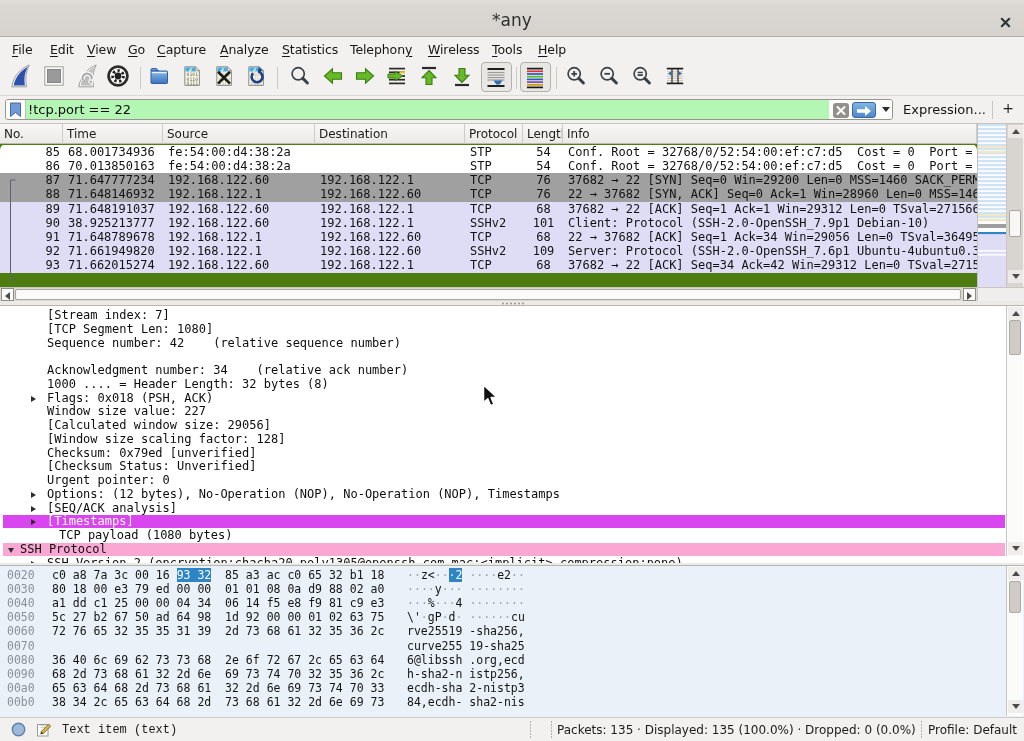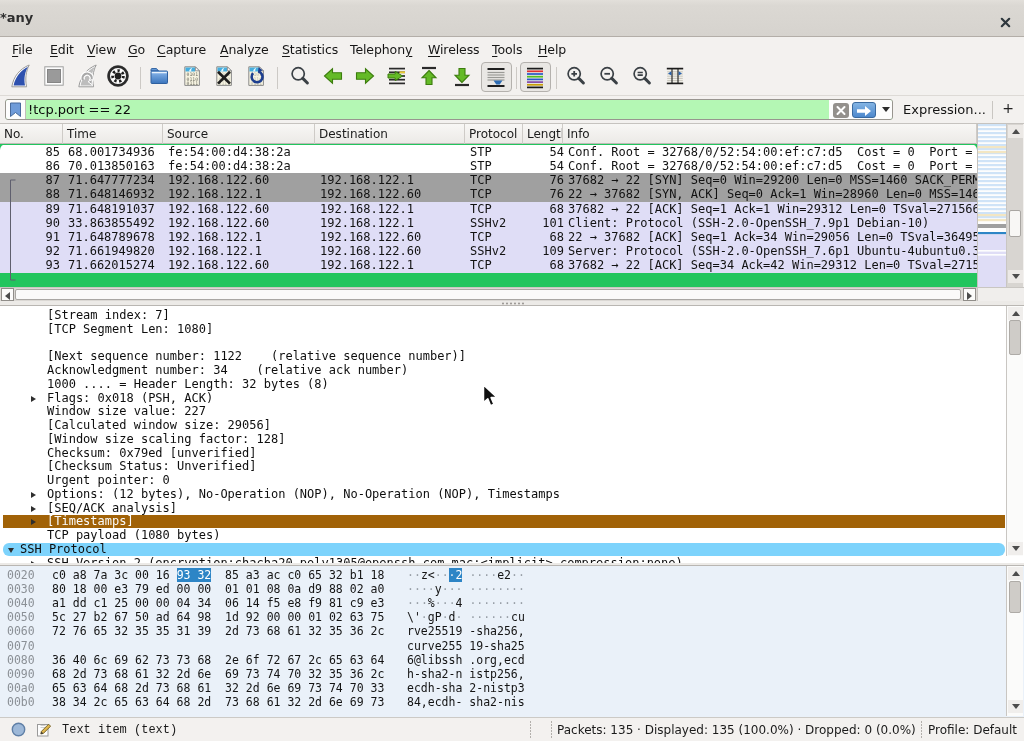--- a/index.html
+++ b/index.html
@@ -4,22 +4,22 @@
 <style>
   * { margin:0; padding:0; box-sizing:border-box; }
   html,body { width:1024px; height:741px; overflow:hidden; }
   body { font-family:"DejaVu Sans", sans-serif; position:relative; background:#f3f1ef; }
   #win { position:absolute; left:0; top:0; width:1024px; height:741px; }
 
   
   #titlebar { position:absolute; left:0; top:0; width:1024px; height:37px;
     background:linear-gradient(#e2dfda 0%, #dbd8d3 15%, #d6d3ce 100%);
     border-bottom:1px solid #b3aea8; }
-  #titlebar .title { position:absolute; left:0; right:0; top:10px; text-align:left;
-    font-size:13px; font-weight:bold; color:#2e2e2e; }
+  #titlebar .title { position:absolute; left:0; right:0; top:10px; text-align:center;
+    font-size:17px; font-weight:normal; color:#2e2e2e; }
   #closebtn { position:absolute; right:13px; top:13px; width:11px; height:11px; }
 
   
   #menubar { position:absolute; left:0; top:37px; width:1024px; height:23px;
     background:#f3f1ef; }
   .menuitem { position:absolute; top:3px; font-size:12.5px; color:#161616; padding:2px 0; letter-spacing:-0.1px; }
   .menuitem u { text-decoration:underline; text-underline-offset:2px; }
 
   
   #toolbar { position:absolute; left:0; top:60px; width:1024px; height:36px;
@@ -45,39 +45,39 @@
     background:#93908c; border-radius:3px; }
   #fapply { position:absolute; left:846px; top:1.5px; width:24px; height:16px;
     background:linear-gradient(#83b4e4,#4e88cc); border:1px solid #39699f; border-radius:3px; }
   #fcaret { position:absolute; left:876px; top:7px; width:0; height:0;
     border-left:4px solid transparent; border-right:4px solid transparent; border-top:5px solid #2b2b2b; }
   #fexpr { position:absolute; left:903px; top:6px; font-size:13px; color:#141414; }
   #fsep { position:absolute; left:992px; top:5px; width:1px; height:18px; background:#c9c6c2; }
   #fplus { position:absolute; left:1000px; top:4px; font-size:14px; color:#222; width:16px; text-align:center; }
 
   
-  #plist { position:absolute; left:0; top:124px; width:1016px; height:177px; background:#22c55e; }
+  #plist { position:absolute; left:0; top:124px; width:1016px; height:177px; background:#4d7c0f; }
   #plhead { position:absolute; left:0; top:0; width:977px; height:20px;
     background:linear-gradient(#f8f7f5,#eceae7); border-bottom:1px solid #bdbab6; }
   .hcol { position:absolute; top:0; height:20px; font-size:12px; color:#1c1c1c;
     padding:3px 0 0 4px; border-right:1px solid #cecbc7; overflow:hidden; }
   #plrows { position:absolute; left:0; top:20px; width:977px; height:143px; overflow:hidden;border-radius:6px; }
   .prow { position:absolute; left:0; width:977px; height:14.2px;
     font-family:"DejaVu Sans Mono", monospace; font-size:12px; white-space:pre; }
   .prow span { position:absolute; top:0; height:14.2px; line-height:14px; overflow:hidden; }
   .prow.stp { background:#fff; color:#121212; }
   .prow.syn { background:#a0a0a0; color:#121212; }
   .prow.tcp { background:#dfddf6; color:#121212; }
   .prow.sel { background:#2d85c6; color:#fbfbfb; }
   .c-no { left:0; width:60px; text-align:right; }
   .c-time { left:68px; width:95px; }
   .c-src { left:168px; width:147px; }
   .c-dst { left:320px; width:145px; }
   .c-proto { left:470px; width:53px; }
-  .c-len { left:523px; width:41px; text-align:right; }
+  .c-len { left:523px; width:41px; text-align:center; }
   .c-info { left:568px; width:409px; }
   #convline { position:absolute; pointer-events:none; }
 
   
   #minimap { position:absolute; left:977px; top:0px; width:29px; height:163px;
     border-left:1px solid #c5c2be; background:#fdfdfd; }
   
   .vscroll { position:absolute; width:17px; background:#fbfbfa; border-left:1px solid #c9c6c2; }
   #plvscroll { background:#d8d5d1; }
   #plvscroll .sb-thumb { background:#f8f7f5; border:1px solid #a9a6a2; }
@@ -105,22 +105,22 @@
 
   
   .splitter { position:absolute; left:0; width:1024px; background:#eceae7; }
   .grip { position:absolute; left:501px; top:1px; width:24px; height:3px; }
 
   
   #details { position:absolute; left:0; top:305px; width:1024px; height:257.5px;
     background:#fff; overflow:hidden; border-top:1px solid #b9b6b2; }
   .drow { position:absolute; left:3px; width:1002px; height:13.2px; line-height:13.4px;
     font-family:"DejaVu Sans Mono", monospace; font-size:12px; color:#0e0e0e; white-space:pre; }
-  .drow.shaded { background:#7dd3fc;border-radius:6px; }
-  .drow.sel { background:#a16207; color:#fafafa; }
+  .drow.shaded { background:#f9a8d4; }
+  .drow.sel { background:#d946ef; color:#fafafa; }
   .drow .txt { position:absolute; top:0px; }
   .dexp { position:absolute; top:4px; width:0; height:0;
     border-top:3.5px solid transparent; border-bottom:3.5px solid transparent; border-left:5px solid #2e2e2e; }
   .dexp.open { border-left:3.5px solid transparent; border-right:3.5px solid transparent;
     border-top:5px solid #2e2e2e; border-bottom:none; top:5px; }
   #dvscroll { left:1006px; top:306px; height:250px; position:absolute; }
 
   
   #hexpane { position:absolute; left:0; top:565px; width:1024px; height:152px;
     background:#eaf1f9; border-top:1px solid #b9b6b2; overflow:hidden; }
@@ -368,21 +368,21 @@
         <div class="hcol" style="left: 465px; width: 58px;">Protocol</div>
         <div class="hcol" style="left: 523px; width: 40px;">Length</div>
         <div class="hcol" style="left: 563px; width: 414px;">Info</div>
       </div>
     <div id="plrows">
         <div class="prow stp" style="top: 0.8px;"><span class="c-no">85</span><span class="c-time">68.001734936</span><span class="c-src">fe:54:00:d4:38:2a</span><span class="c-dst"></span><span class="c-proto">STP</span><span class="c-len">54</span><span class="c-info">Conf. Root = 32768/0/52:54:00:ef:c7:d5  Cost = 0  Port = 0x8001</span></div>
         <div class="prow stp" style="top: 15px;"><span class="c-no">86</span><span class="c-time">70.013850163</span><span class="c-src">fe:54:00:d4:38:2a</span><span class="c-dst"></span><span class="c-proto">STP</span><span class="c-len">54</span><span class="c-info">Conf. Root = 32768/0/52:54:00:ef:c7:d5  Cost = 0  Port = 0x8001</span></div>
         <div class="prow syn" style="top: 29.2px;"><span class="c-no">87</span><span class="c-time">71.647777234</span><span class="c-src">192.168.122.60</span><span class="c-dst">192.168.122.1</span><span class="c-proto">TCP</span><span class="c-len">76</span><span class="c-info">37682 → 22 [SYN] Seq=0 Win=29200 Len=0 MSS=1460 SACK_PERM=1 TSval=2715663283 TSecr=0 WS=128</span></div>
         <div class="prow syn" style="top: 43.4px;"><span class="c-no">88</span><span class="c-time">71.648146932</span><span class="c-src">192.168.122.1</span><span class="c-dst">192.168.122.60</span><span class="c-proto">TCP</span><span class="c-len">76</span><span class="c-info">22 → 37682 [SYN, ACK] Seq=0 Ack=1 Win=28960 Len=0 MSS=1460 SACK_PERM=1 TSval=3649554236 TSecr=2715663283 WS=128</span></div>
         <div class="prow tcp" style="top: 57.6px;"><span class="c-no">89</span><span class="c-time">71.648191037</span><span class="c-src">192.168.122.60</span><span class="c-dst">192.168.122.1</span><span class="c-proto">TCP</span><span class="c-len">68</span><span class="c-info">37682 → 22 [ACK] Seq=1 Ack=1 Win=29312 Len=0 TSval=2715663283 TSecr=3649554236</span></div>
-        <div class="prow tcp" style="top: 71.8px;"><span class="c-no">90</span><span class="c-time">33.863855492</span><span class="c-src">192.168.122.60</span><span class="c-dst">192.168.122.1</span><span class="c-proto">SSHv2</span><span class="c-len">101</span><span class="c-info">Client: Protocol (SSH-2.0-OpenSSH_7.9p1 Debian-10)</span></div>
+        <div class="prow tcp" style="top: 71.8px;"><span class="c-no">90</span><span class="c-time">38.925213777</span><span class="c-src">192.168.122.60</span><span class="c-dst">192.168.122.1</span><span class="c-proto">SSHv2</span><span class="c-len">101</span><span class="c-info">Client: Protocol (SSH-2.0-OpenSSH_7.9p1 Debian-10)</span></div>
         <div class="prow tcp" style="top: 86px;"><span class="c-no">91</span><span class="c-time">71.648789678</span><span class="c-src">192.168.122.1</span><span class="c-dst">192.168.122.60</span><span class="c-proto">TCP</span><span class="c-len">68</span><span class="c-info">22 → 37682 [ACK] Seq=1 Ack=34 Win=29056 Len=0 TSval=3649554237 TSecr=2715663283</span></div>
         <div class="prow tcp" style="top: 100.2px;"><span class="c-no">92</span><span class="c-time">71.661949820</span><span class="c-src">192.168.122.1</span><span class="c-dst">192.168.122.60</span><span class="c-proto">SSHv2</span><span class="c-len">109</span><span class="c-info">Server: Protocol (SSH-2.0-OpenSSH_7.6p1 Ubuntu-4ubuntu0.3)</span></div>
         <div class="prow tcp" style="top: 114.4px;"><span class="c-no">93</span><span class="c-time">71.662015274</span><span class="c-src">192.168.122.60</span><span class="c-dst">192.168.122.1</span><span class="c-proto">TCP</span><span class="c-len">68</span><span class="c-info">37682 → 22 [ACK] Seq=34 Ack=42 Win=29312 Len=0 TSval=2715663297 TSecr=3649554250</span></div>
         <div class="prow sel" style="top: 128.6px; margin-top: 32px;"><span class="c-no">94</span><span class="c-time">71.663856741</span><span class="c-src">192.168.122.1</span><span class="c-dst">192.168.122.60</span><span class="c-proto">SSHv2</span><span class="c-len">1148</span></div>
       </div>
     <svg id="convline" width="20" height="143" style="left: 0px; top: 20px; position: absolute;">
         <path d="M10.5,36 h5 M10.5,36 V136 h5" stroke="#5f5f6e" fill="none"></path>
       </svg>
     <div id="minimap">
       <svg id="minimapsvg" width="28" height="163">
@@ -451,34 +451,34 @@
         <circle cx="10" cy="1.5" r="0.9" fill="#8d8a86"></circle>
         <circle cx="14" cy="1.5" r="0.9" fill="#8d8a86"></circle>
         <circle cx="18" cy="1.5" r="0.9" fill="#8d8a86"></circle>
         <circle cx="22" cy="1.5" r="0.9" fill="#8d8a86"></circle>
       </svg>
     </div>
 
   <div id="details">
       <div class="drow" style="top: 3px;"><span class="txt" style="left:44px">[Stream index: 7]</span></div>
       <div class="drow" style="top: 16.75px;"><span class="txt" style="left:44px">[TCP Segment Len: 1080]</span></div>
-      <div class="drow" style="top: 44.25px;"><span class="txt" style="left:44px">[Next sequence number: 1122    (relative sequence number)]</span></div>
+      <div class="drow" style="top: 30.5px;"><span class="txt" style="left:44px">Sequence number: 42    (relative sequence number)</span></div>
       <div class="drow" style="top: 58px;"><span class="txt" style="left:44px">Acknowledgment number: 34    (relative ack number)</span></div>
       <div class="drow" style="top: 71.75px;"><span class="txt" style="left:44px">1000 .... = Header Length: 32 bytes (8)</span></div>
       <div class="drow" style="top: 85.5px;"><span class="dexp " style="left:28px"></span><span class="txt" style="left:44px">Flags: 0x018 (PSH, ACK)</span></div>
       <div class="drow" style="top: 99.25px;"><span class="txt" style="left:44px">Window size value: 227</span></div>
       <div class="drow" style="top: 113px;"><span class="txt" style="left:44px">[Calculated window size: 29056]</span></div>
       <div class="drow" style="top: 126.75px;"><span class="txt" style="left:44px">[Window size scaling factor: 128]</span></div>
       <div class="drow" style="top: 140.5px;"><span class="txt" style="left:44px">Checksum: 0x79ed [unverified]</span></div>
       <div class="drow" style="top: 154.25px;"><span class="txt" style="left:44px">[Checksum Status: Unverified]</span></div>
       <div class="drow" style="top: 168px;"><span class="txt" style="left:44px">Urgent pointer: 0</span></div>
       <div class="drow" style="top: 181.75px;"><span class="dexp " style="left:28px"></span><span class="txt" style="left:44px">Options: (12 bytes), No-Operation (NOP), No-Operation (NOP), Timestamps</span></div>
       <div class="drow" style="top: 195.5px;"><span class="dexp " style="left:28px"></span><span class="txt" style="left:44px">[SEQ/ACK analysis]</span></div>
       <div class="drow sel" style="top: 209.25px;"><span class="dexp " style="left:28px"></span><span class="txt" style="left:44px">[Timestamps]</span></div>
-      <div class="drow" style="top: 223px;"><span class="txt" style="left:44px">TCP payload (1080 bytes)</span></div>
+      <div class="drow" style="top: 223px;"><span class="txt" style="left:56px">TCP payload (1080 bytes)</span></div>
       <div class="drow shaded" style="top: 236.75px;"><span class="dexp open" style="left:5px"></span><span class="txt" style="left:17px">SSH Protocol</span></div>
       <div class="drow" style="top: 250.5px;"><span class="dexp " style="left:28px"></span><span class="txt" style="left:44px">SSH Version 2 (encryption:chacha20-poly1305@openssh.com mac:&lt;implicit&gt; compression:none)</span></div>
     </div>
   <div id="dvscroll" class="vscroll">
     <div class="sb-btn" style="top:1px">
         <span class="arrow-up"></span>
       </div>
     <div class="sb-thumb" style="top:14px; height:35px;"></div>
     <div class="sb-btn" style="top:236px">
         <span class="arrow-down"></span>

